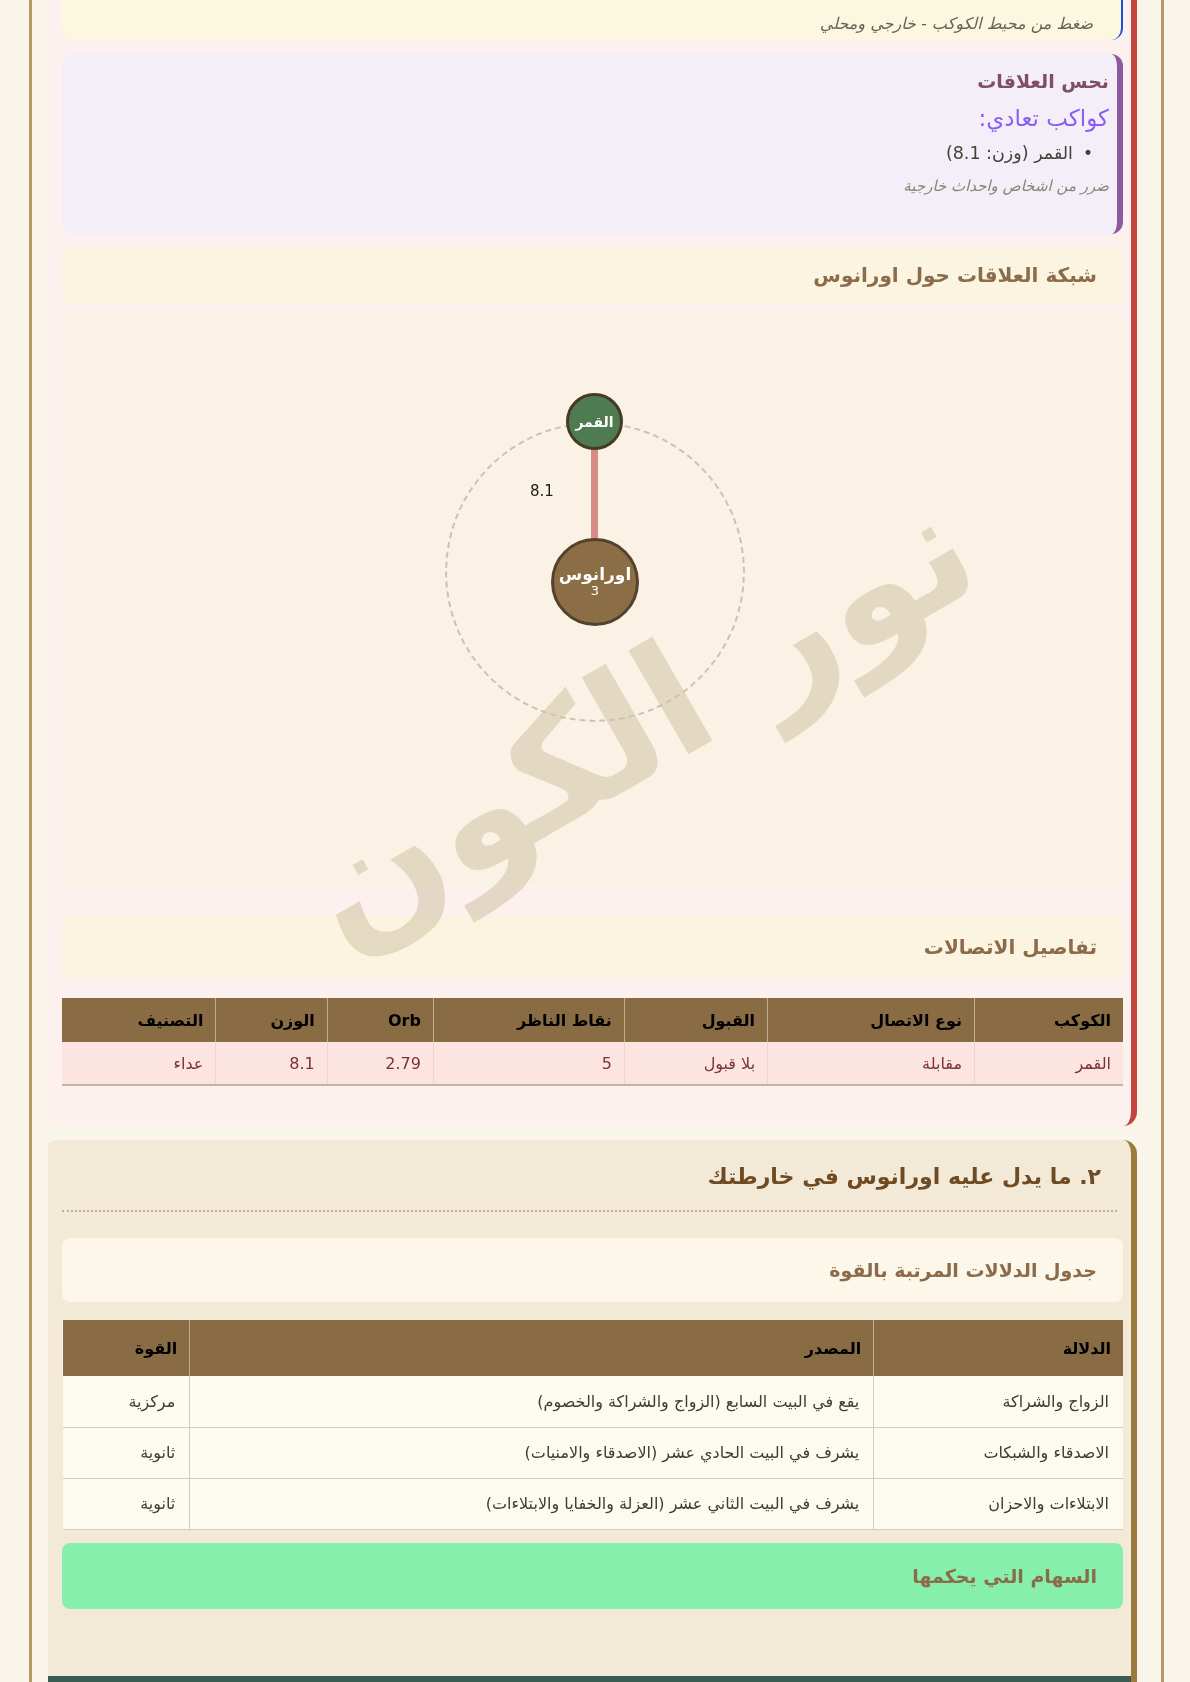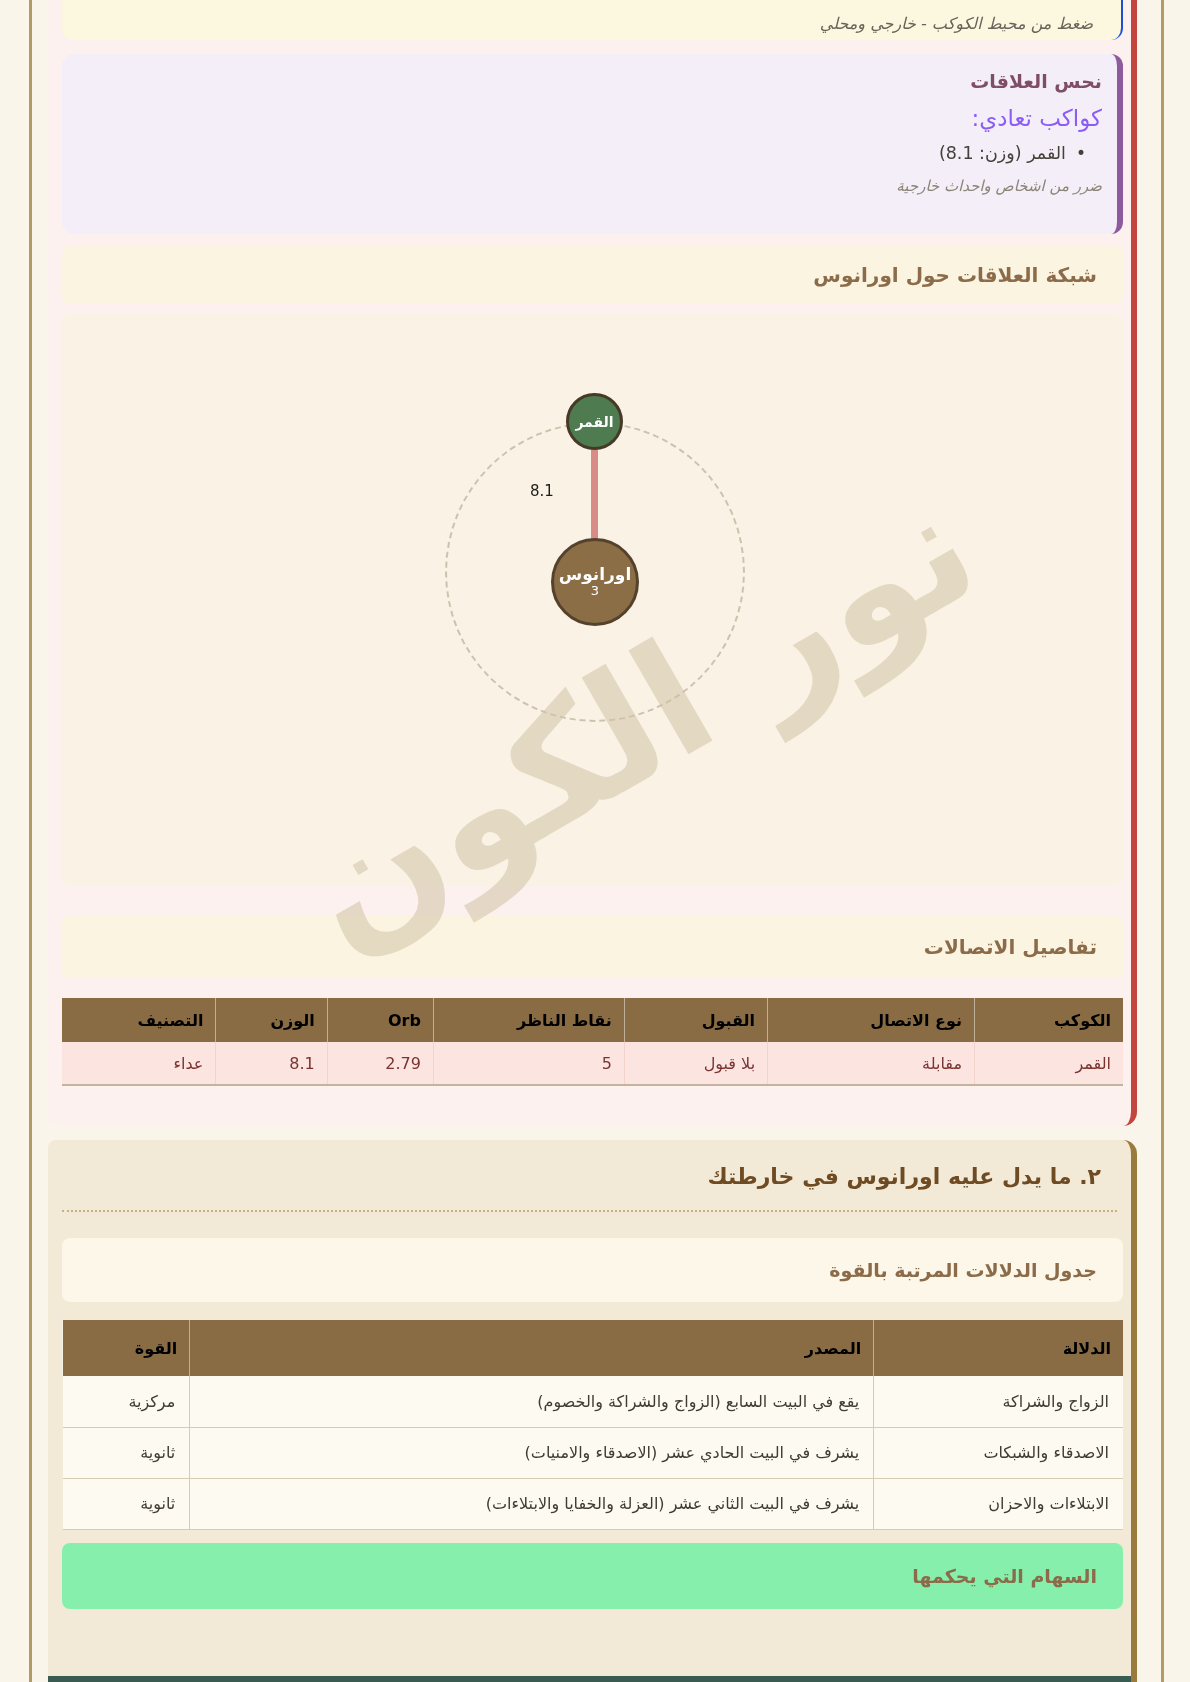--- a/index.html
+++ b/index.html
@@ -29,21 +29,21 @@
     background:#fcf7df; border-right:2px solid #1d4ed8;
     border-radius:0 0 12px 12px;
     display:flex; align-items:center; padding:6px 28px 0 20px;
   }
   .pressure-box .note-text { font-style:italic; font-size:16px; color:#67635a; }
 
   
   .affliction-box {
     position:absolute; left:14px; top:54px; width:1061px; height:180px;
     background:#f4eef8; border-right:6px solid #8e5a9e; border-radius:12px;
-    padding:16px 15px 0 20px;
+    padding:16px 8px 0 20px;
   }
   .affliction-title { font-size:19px; font-weight:bold; color:#7e4e68; }
   .affliction-sub { margin-top:13px; font-size:23px; color:#8b5cf6; }
   .affliction-item { margin-top:12px; font-size:17.5px; color:#45413a; display:flex; align-items:center; gap:10px; padding-right:16px; }
   .bullet-dot { font-size:17px; color:#45413a; }
   .affliction-note { margin-top:14px; font-style:italic; font-size:15px; color:#8b8577; }
 
   
   .section-band {
     position:absolute; left:14px; width:1061px; height:58px;

